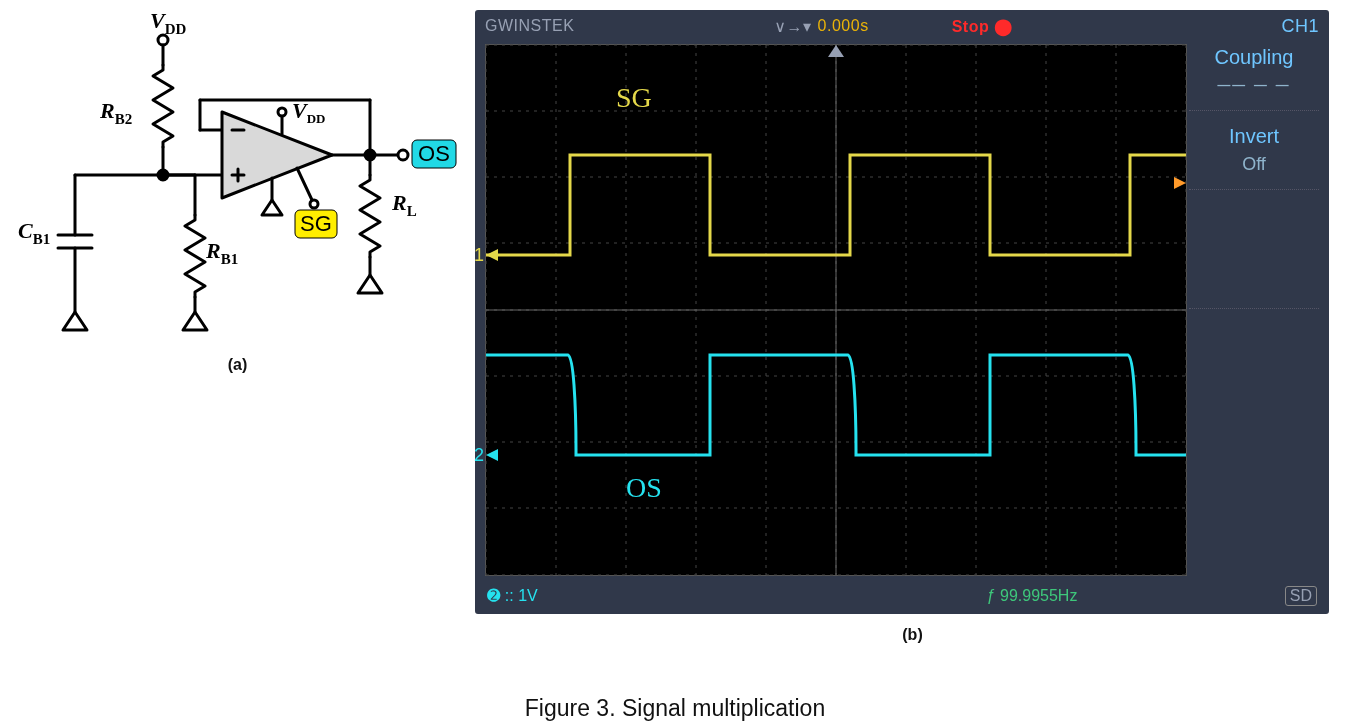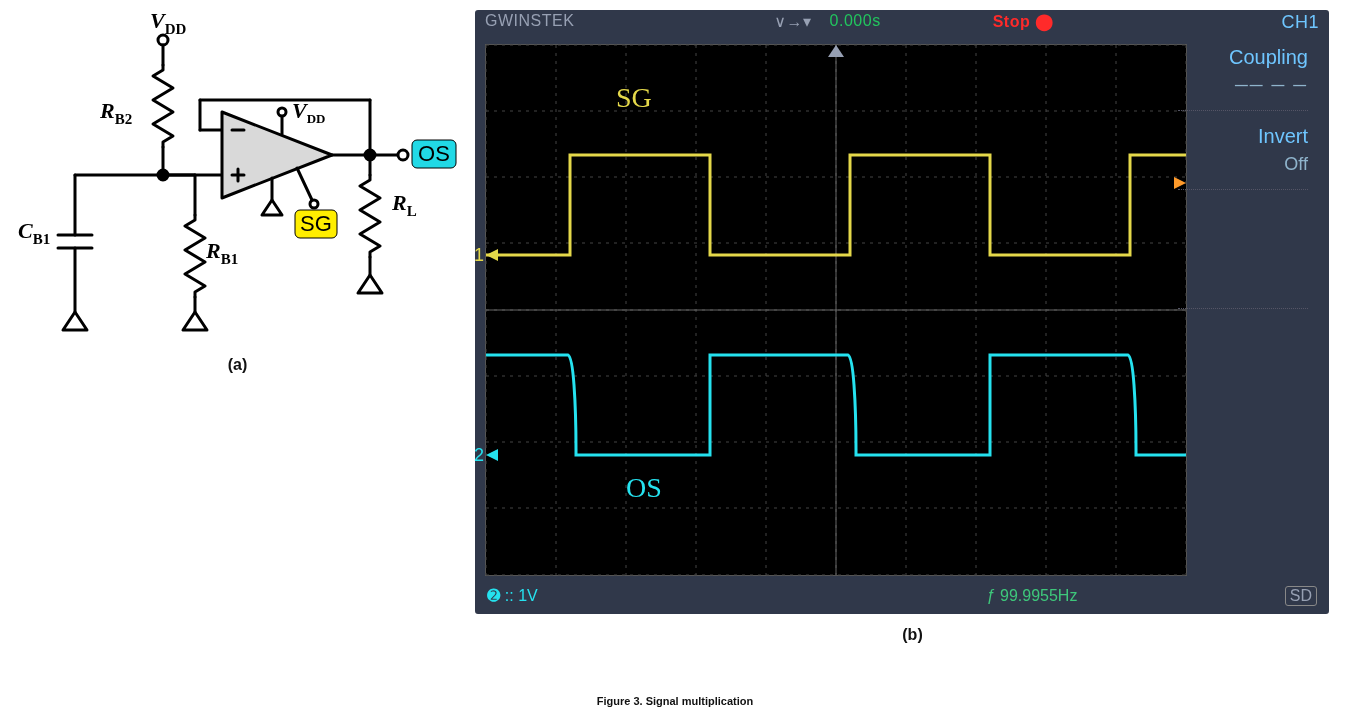--- a/index.html
+++ b/index.html
@@ -1,34 +1,34 @@
 <!DOCTYPE html>
 <html><head>
 <meta charset="utf-8">
 <style>
   html,body{margin:0;padding:0;background:#fff;font-family:"Segoe UI",Arial,sans-serif;color:#111}
   .wrap{width:1350px;height:728px;position:relative}
   .half{position:absolute;top:0;height:640px}
   .left{left:0;width:475px}
   .right{left:475px;width:875px}
   .sub-label{text-align:center;font-weight:700;font-size:16px;margin-top:12px}
-  .figcap{position:absolute;left:0;right:0;top:695px;text-align:center;font-weight:700;font-size:11px}
+  .figcap{position:absolute;left:0;right:0;top:695px;text-align:center;font-weight:400;font-size:23px}
   .sg-tag{fill:#ffee00;stroke:#000;stroke-width:1}
   .os-tag{fill:#21d9e6;stroke:#000;stroke-width:1}
   .circ-label{font:italic 700 22px "Cambria Math","Times New Roman",serif}
   .tag-txt{font:400 22px "Segoe UI",Arial,sans-serif}
   .scope{background:#30384a;border:2px solid #30384a;border-radius:3px;position:relative;width:850px;height:600px;margin-top:10px}
-  .scope .top{height:28px;display:flex;align-items:flex-start;padding:0 8px;font:400 16px Arial;letter-spacing:.5px}
+  .scope .top{height:28px;display:flex;align-items:center;padding:0 8px;font:400 16px Arial;letter-spacing:.5px}
   .brand{color:#97a0b3}
   .arrows{color:#97a0b3;margin-left:200px}
-  .tval{color:#22c55e;margin-left:18px}
-  .stop{color:#ff2a2a;margin-left:112px;font-weight:700}
+  .tval{color:#eab308;margin-left:6px}
+  .stop{color:#ff2a2a;margin-left:83px;font-weight:700}
   .ch-title{color:#6fc6ff;margin-left:auto;font:400 18px Arial}
   .trace-area{position:absolute;left:8px;top:32px;width:700px;height:530px;background:#000;border:1px solid #555}
-  .side{position:absolute;right:19px;top:20px;width:130px;color:#6fc6ff;text-align:right;font:400 20px Arial}
+  .side{position:absolute;right:8px;top:20px;width:130px;color:#6fc6ff;text-align:center;font:400 20px Arial}
   .side .box{border-bottom:1px dotted #556;padding:14px 0}
   .side .minor{color:#8fb4cc;font-size:18px;margin-top:6px}
   .bottom{position:absolute;left:10px;right:10px;bottom:6px;color:#97a0b3;font:400 16px Arial}
   .yel{color:#e4d84a}
   .cyan{color:#25e2ef}
   .grn{color:#3ec77b}
   svg{overflow:visible}
 </style>
 </head>
 <body>

